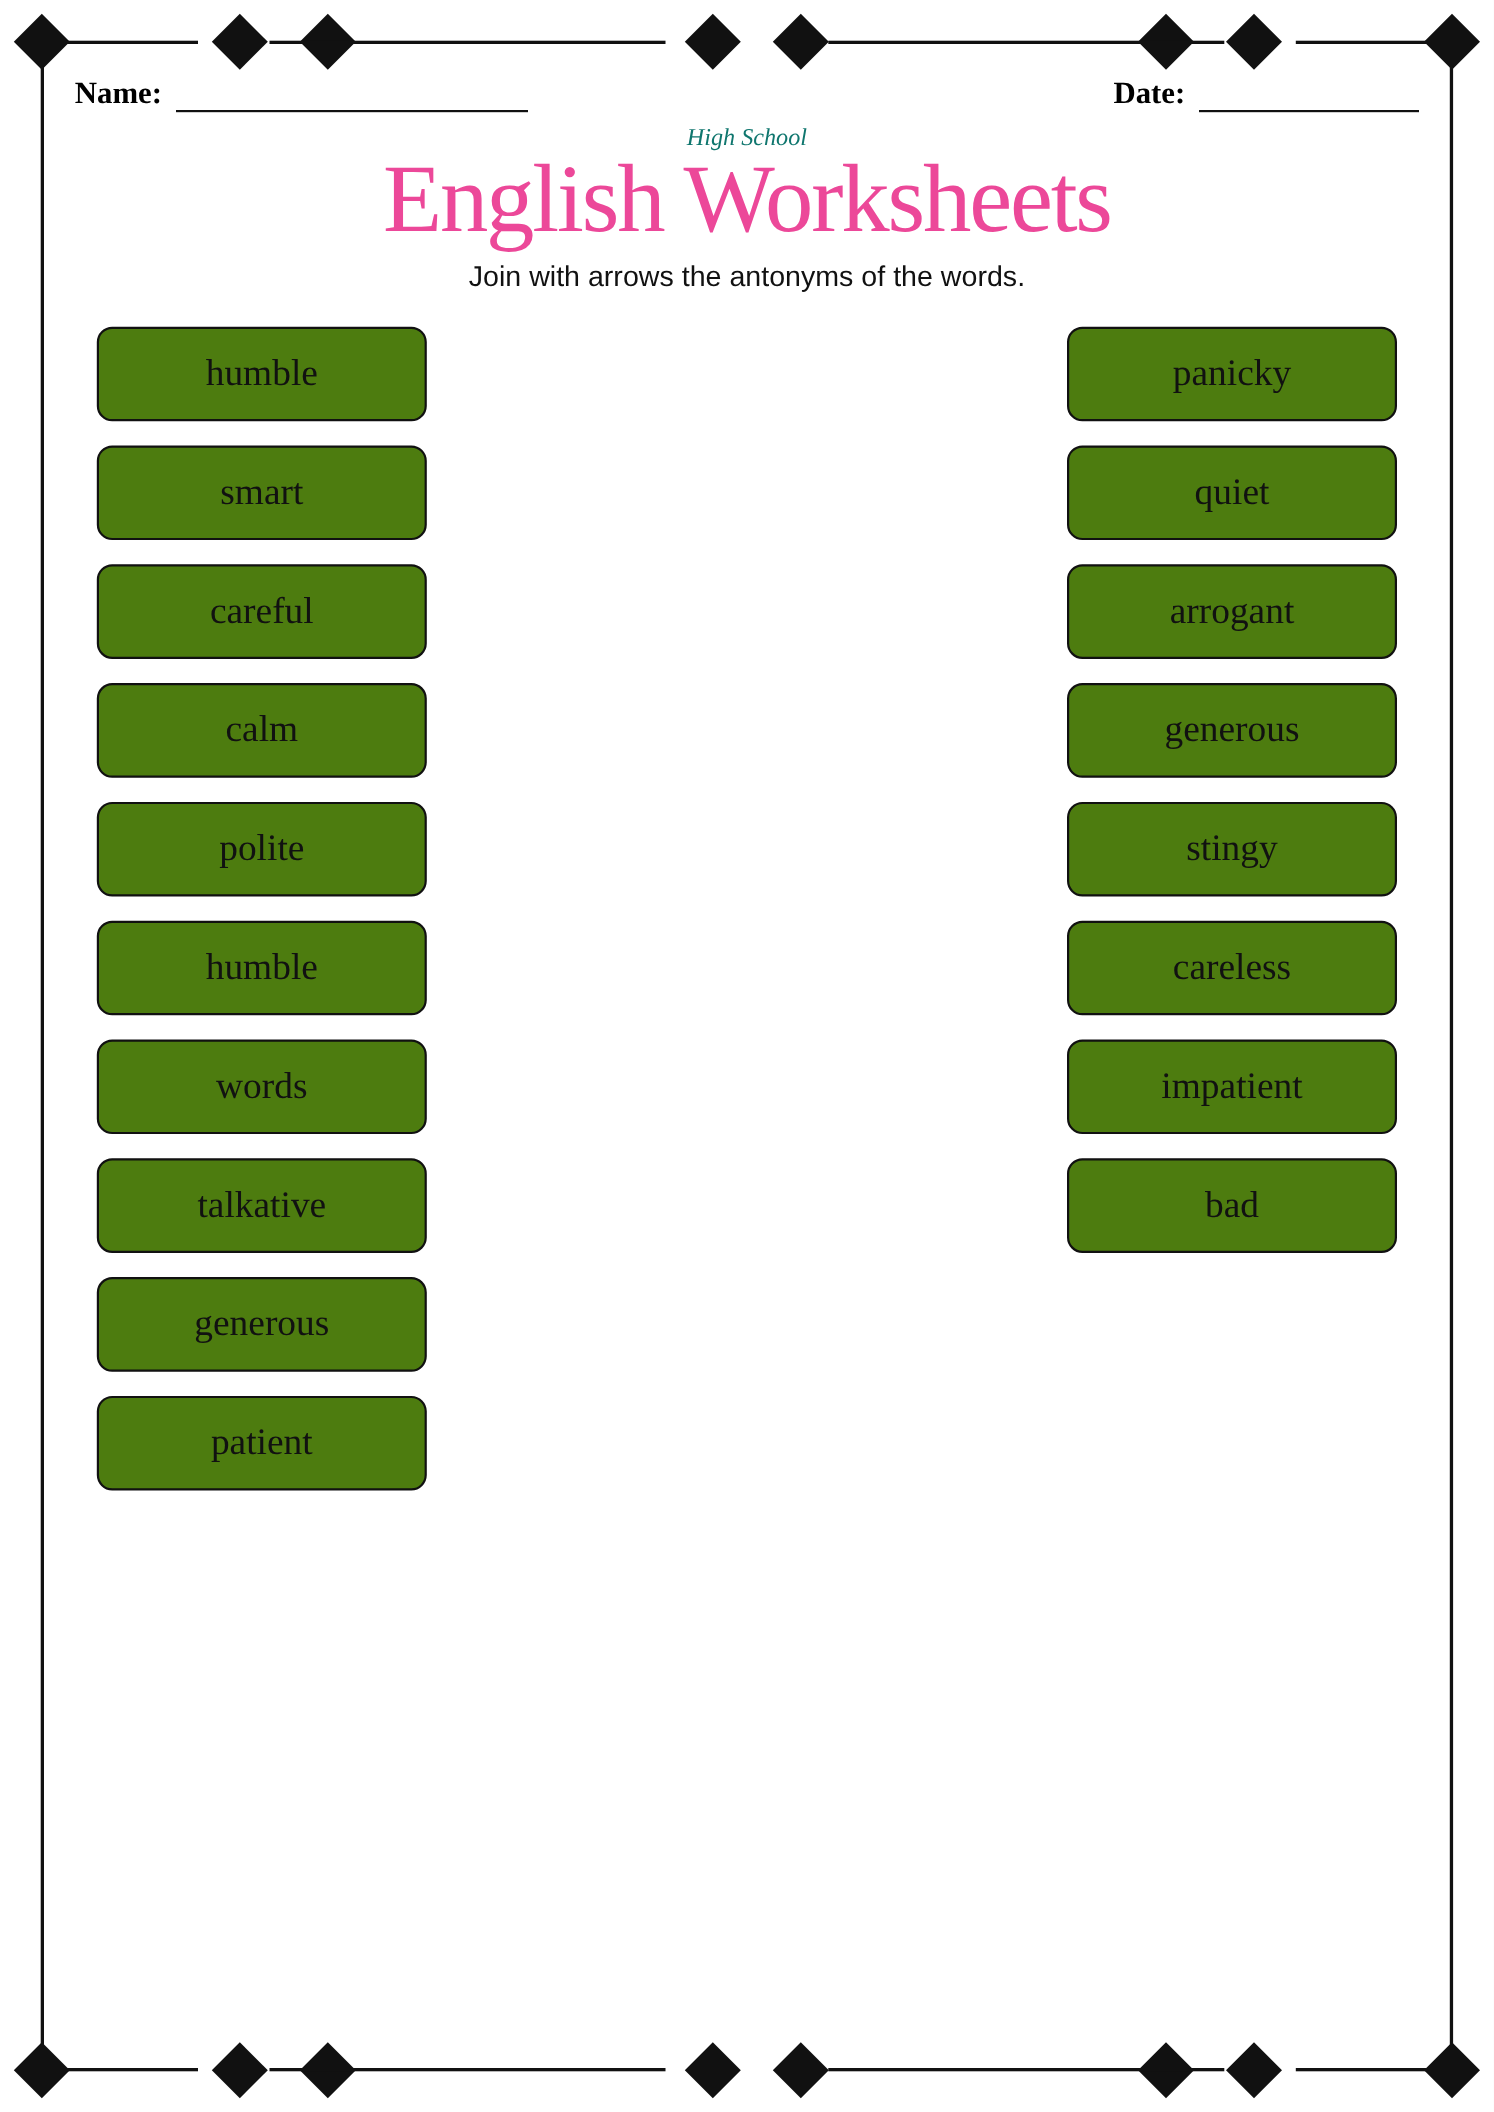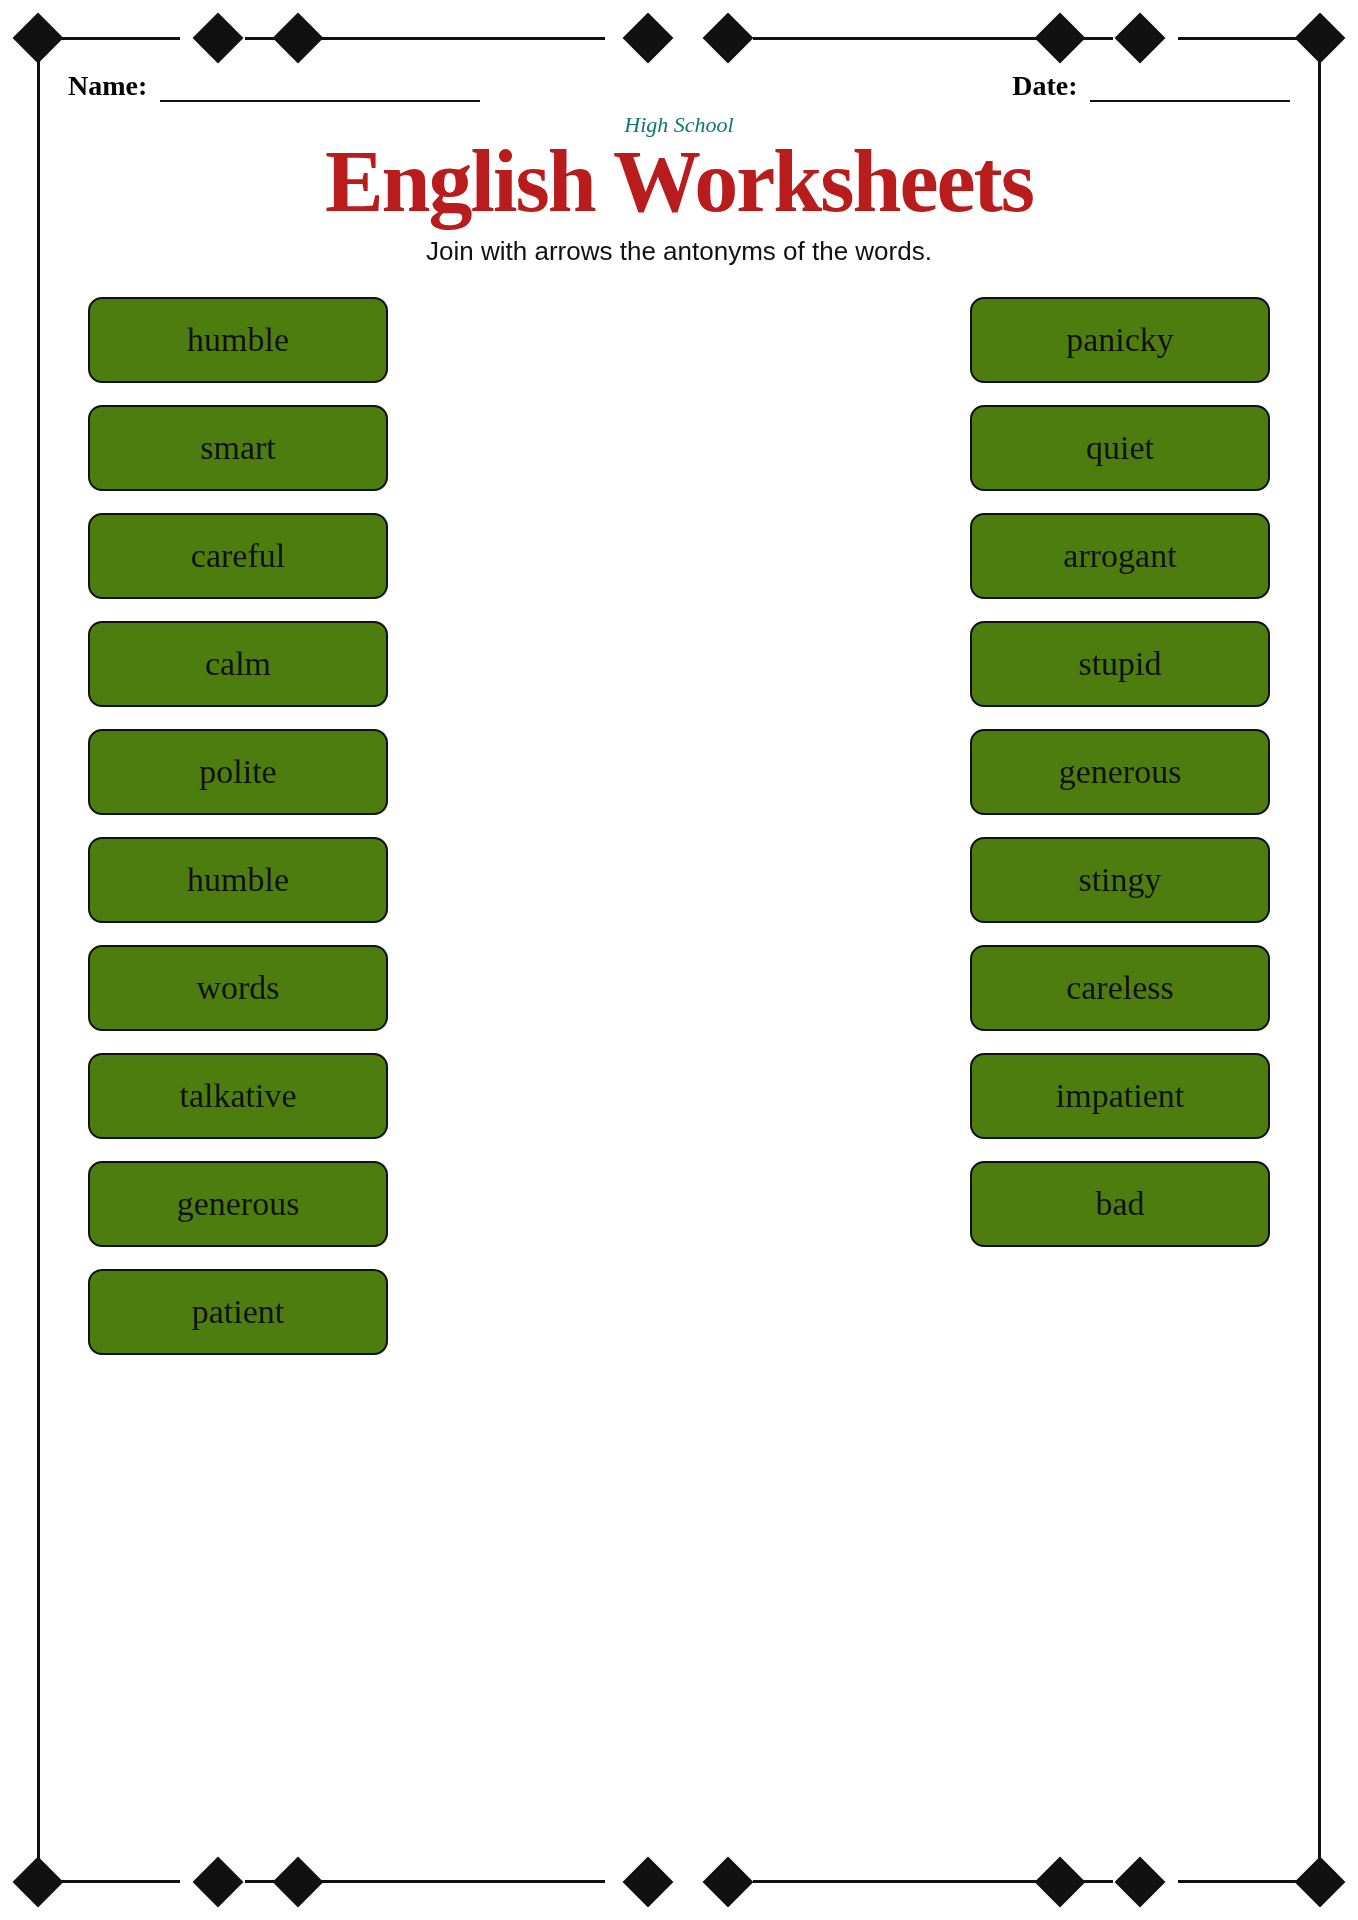--- a/index.html
+++ b/index.html
@@ -189,22 +189,22 @@
     .subtitle-small {
       font-size: 22px;
       font-family: 'Georgia', serif;
       font-style: italic;
       color: #0f766e;
     }
 
     .title-large {
       font-size: 88px;
       font-family: 'Georgia', serif;
-      font-weight: 700;
-      color: #b91c1c;
+      font-weight: 400;
+      color: #ec4899;
       line-height: 1.0;
       letter-spacing: -2px;
     }
 
     .instruction {
       font-size: 26px;
       font-family: 'Arial', sans-serif;
       color: #111;
       margin-top: 10px;
       margin-bottom: 30px;
@@ -306,21 +306,20 @@
         <div class="word-box">humble</div>
         <div class="word-box">words</div>
         <div class="word-box">talkative</div>
         <div class="word-box">generous</div>
         <div class="word-box">patient</div>
       </div>
     <div class="column-right" id="right-col">
         <div class="word-box">panicky</div>
         <div class="word-box">quiet</div>
         <div class="word-box">arrogant</div>
-        <div class="word-box">stupid</div>
         <div class="word-box">generous</div>
         <div class="word-box">stingy</div>
         <div class="word-box">careless</div>
         <div class="word-box">impatient</div>
         <div class="word-box">bad</div>
       </div>
   </div>
 
 </div>
 

